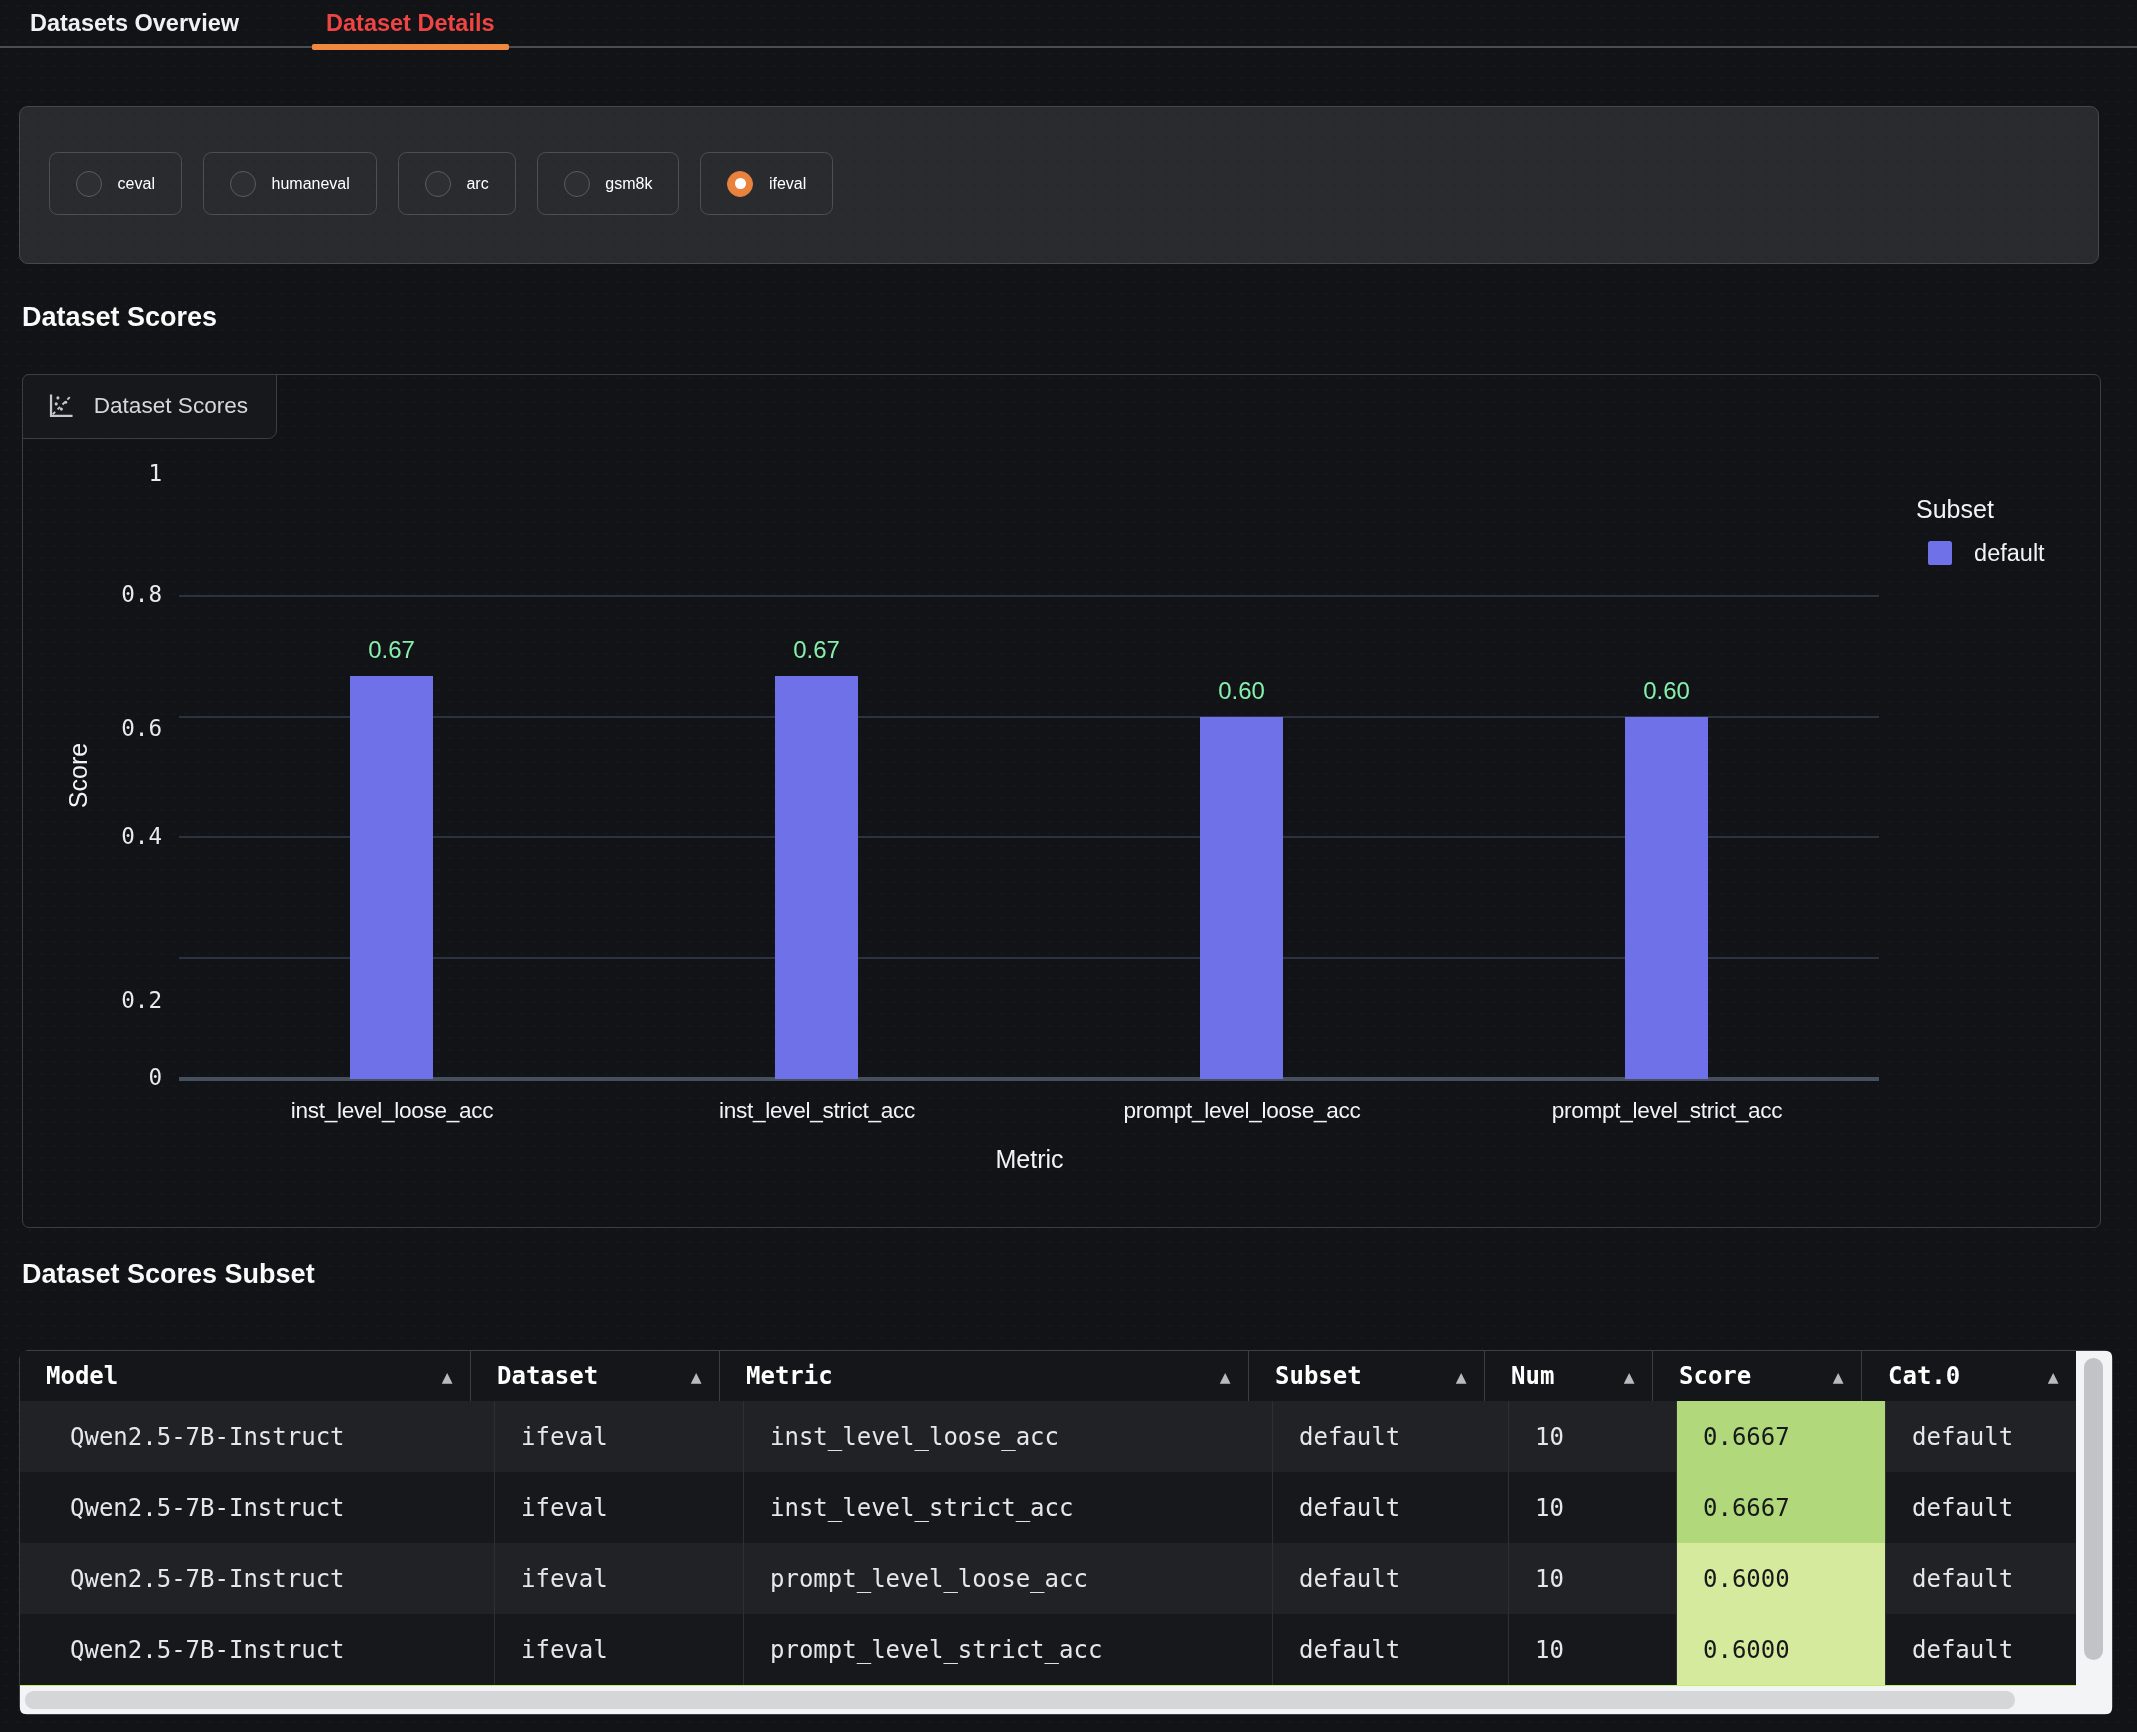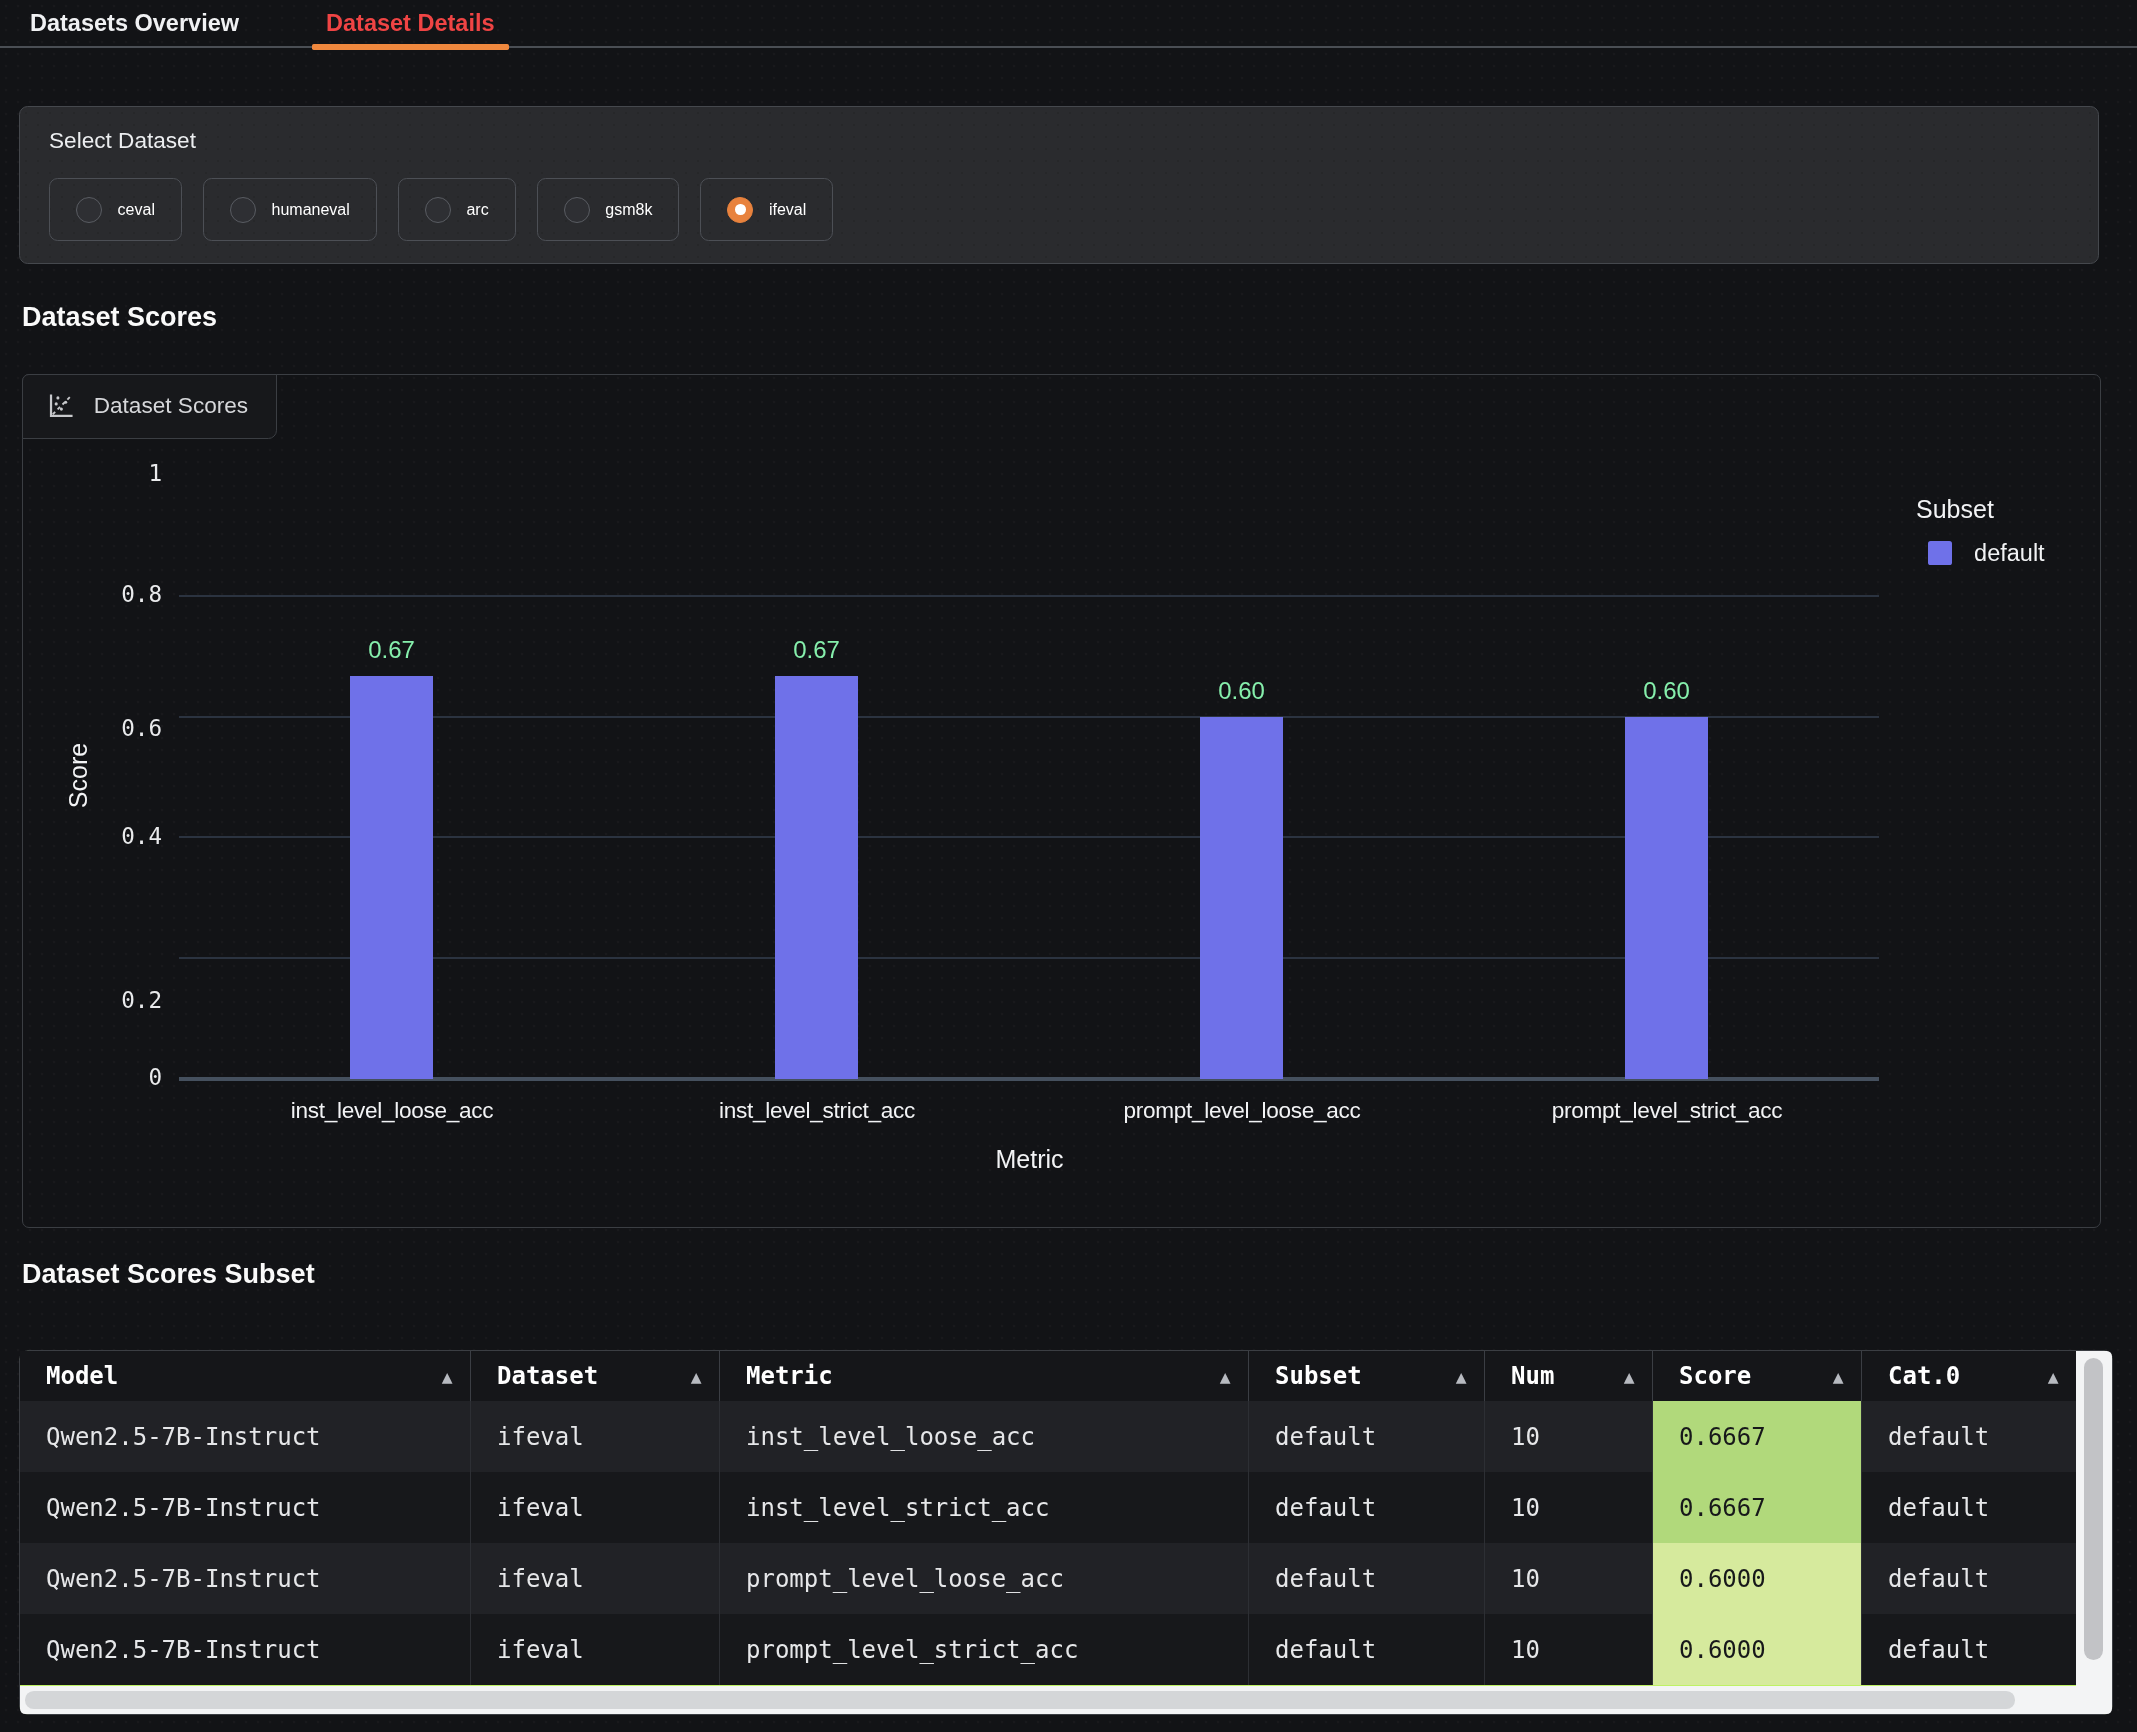--- a/index.html
+++ b/index.html
@@ -91,21 +91,21 @@
   .legend-item span { font-size:23.5px; color:#f2f3f5; }
 
   
   .table-wrap {
     position:absolute; left:19px; top:1350px; width:2094px; height:365px;
     border:1.3px solid #3b3e43; border-radius:10px; background:#bef264;
   }
   .table-main { position:absolute; left:0; top:0; right:36px; bottom:28px; overflow:hidden; }
   .trow { display:grid; grid-template-columns:451px 249px 529px 236px 168px 209px auto; }
   .trow.head { height:50px; background:#151619; }
-  .trow.body { height:71px; }
+  .trow.body { height:71px;padding-left:24px; }
   .trow.body.odd  { background:#212226; }
   .trow.body.even { background:#17181b; }
   .th {
     display:flex; align-items:center; justify-content:space-between;
     padding:0 17.4px 0 26px; border-right:1.3px solid #3b3e44;
     font-family:"DejaVu Sans Mono","Liberation Mono",monospace;
     font-weight:700; font-size:24px; color:#ffffff; cursor:pointer;
   }
   .th:last-child { border-right:none; }
   .sort-arrow { font-size:18px; color:#b7bac0; }
@@ -137,21 +137,20 @@
 </style>
 </head>
 <body>
 
 <div class="tabbar">
   <div class="tab">Datasets Overview</div>
   <div class="tab active">Dataset Details</div>
 </div>
 
 <div class="select-panel">
-  <div class="select-label">Select Dataset</div>
   <div class="radio-row" id="radio-row">
       <div class="radio-pill">
         <span class="radio-circle"></span>
         <span class="radio-label">ceval</span>
       </div>
       <div class="radio-pill">
         <span class="radio-circle"></span>
         <span class="radio-label">humaneval</span>
       </div>
       <div class="radio-pill">

